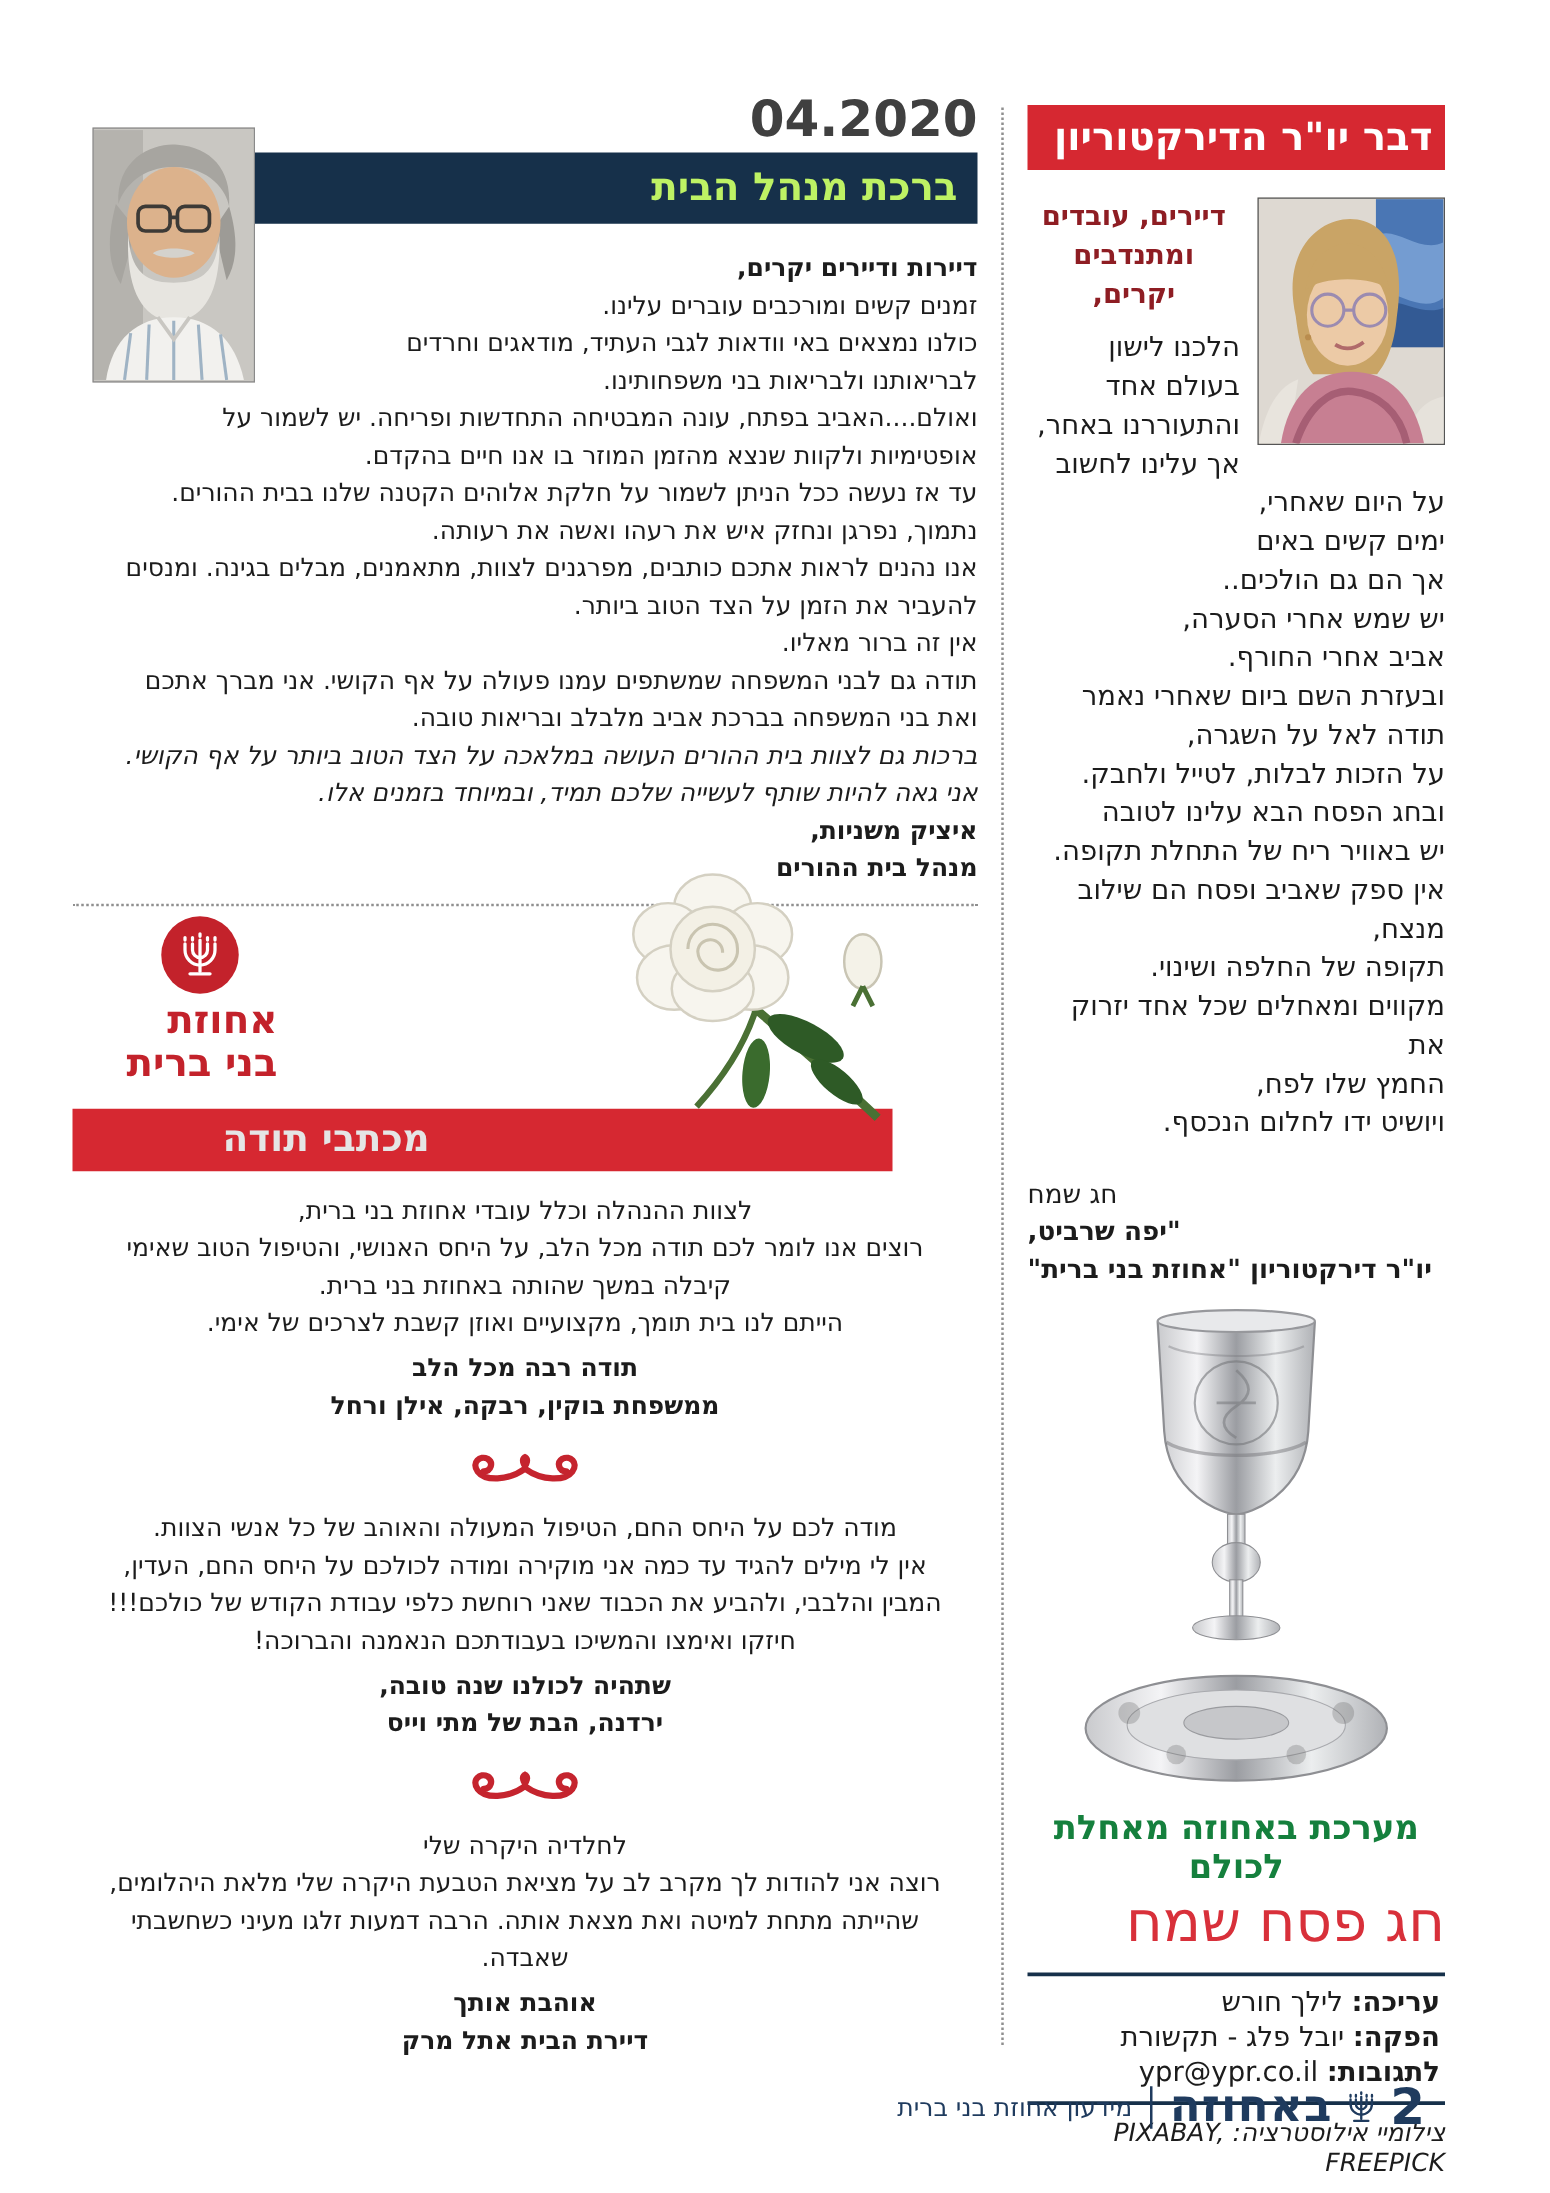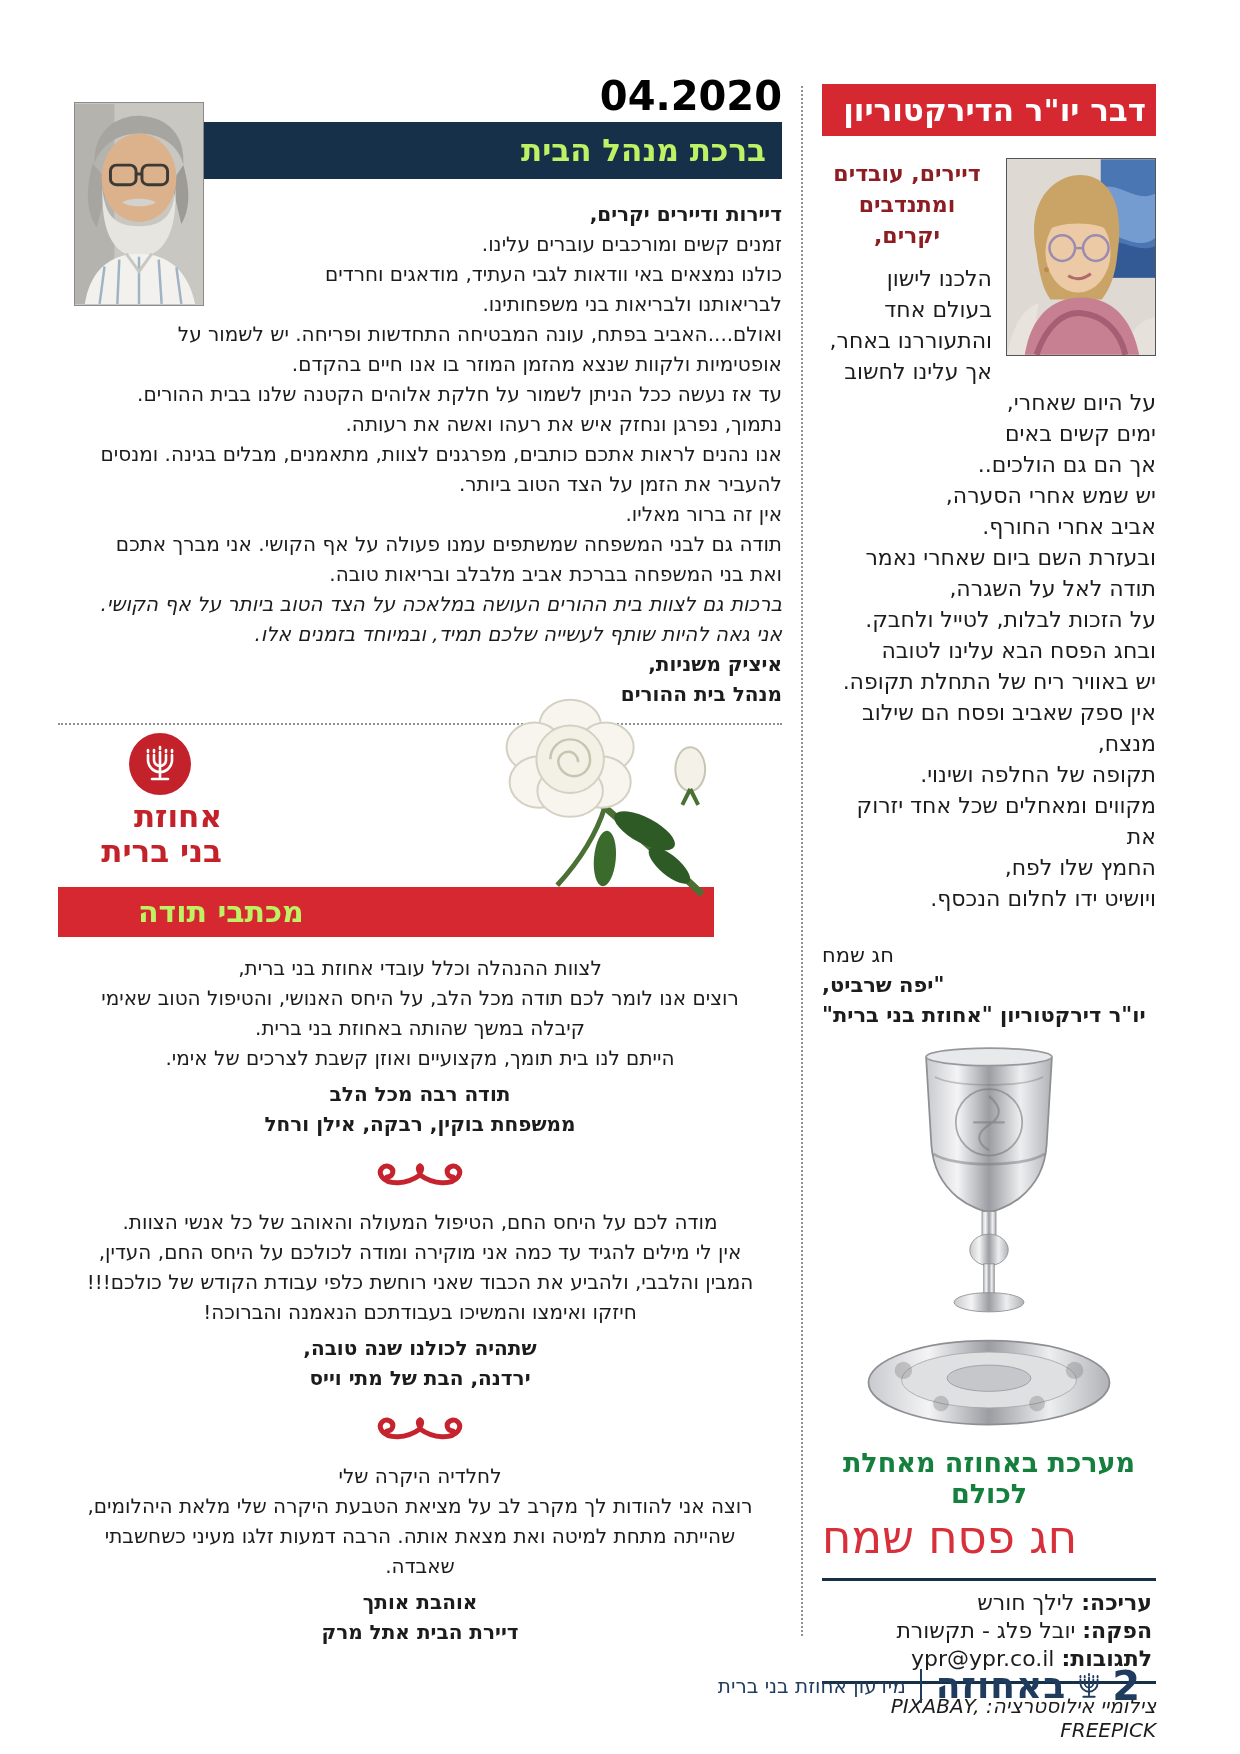--- a/index.html
+++ b/index.html
@@ -8,39 +8,39 @@
     position:relative; width:1240px; height:1754px; background:#fff;
     font-family:"DejaVu Sans", sans-serif; color:#1c1c1c; overflow:hidden; direction:rtl;
   }
   p { margin:0; }
   .preline { white-space:pre-line; }
   .bold { font-weight:700; }
   .italic { font-style:italic; }
 
   
   .main-col { position:absolute; top:74px; left:58px; width:724px; }
-  .date { font-size:40px; font-weight:700; color:#000000; text-align:right; height:46px; line-height:44px; }
+  .date { font-size:40px; font-weight:700; color:#404040; text-align:right; height:46px; line-height:44px; }
   .navy-bar { width:586px; height:57px; background:#16304a; color:#bef264; font-size:31px; font-weight:700;
               line-height:57px; padding-right:16px; margin-top:2px; text-align:right; }
   .manager-photo { position:absolute; top:28px; left:16px; width:130px; height:204px;
                    border:1px solid #8a8a8a; background:#c9c7c2; overflow:hidden; }
   .manager-photo svg { display:block; width:100%; height:100%; }
   .manager-text { margin-top:20px; font-size:20px; line-height:30px; text-align:right; }
   .photo-spacer { float:left; width:158px; height:108px; }
   .dotted-hr { border-top:2px dotted #8f8f8f; margin-top:14px; height:0; }
 
   .letters-header { position:relative; height:212px; }
   .brand-logo { position:absolute; left:40px; top:8px; width:124px; text-align:right; color:#c3222b; }
   .logo-circle { width:62px; height:62px; border-radius:50%; background:#c3222b; color:#fff;
                  margin:0 auto 4px auto; display:flex; align-items:center; justify-content:center; }
   .logo-circle svg { width:42px; height:42px; }
   .logo-word { font-size:31px; font-weight:700; line-height:35px; }
   .thanks-bar { position:absolute; left:0; bottom:0; width:656px; height:50px; background:#d62831;
-                color:#bef264; font-size:30px; font-weight:700; line-height:50px;
-                text-align:left; padding-left:80px; }
+                color:#e5e5e5; font-size:30px; font-weight:700; line-height:50px;
+                text-align:left; padding-left:120px; }
   .rose { position:absolute; left:398px; top:-50px; width:268px; height:230px; z-index:2; }
   .rose svg { width:100%; height:100%; }
 
   .letter { margin-top:16px; font-size:20px; line-height:30px; text-align:center; }
   .letter .sig { margin-top:6px; }
   .ornament { text-align:center; margin:22px 0 6px 0; height:30px; }
   .ornament svg { width:104px; height:28px; }
 
   
   .col-divider { position:absolute; left:801px; top:86px; height:1550px; border-left:2px dotted #8f8f8f; }
@@ -51,21 +51,21 @@
              line-height:52px; text-align:right; padding-right:10px; }
   .chair-flow { margin-top:22px; font-size:22px; line-height:31px; text-align:right; }
   .chair-photo { float:right; width:150px; height:198px; border:1px solid #555;
                  margin-left:14px; margin-bottom:6px; background:#ded9d2; overflow:hidden; }
   .chair-photo svg { display:block; width:100%; height:100%; }
   .chair-sal { color:#8e1d23; font-weight:700; margin-bottom:12px;text-align:center; }
   .chair-sign { text-align:left; font-size:21px; line-height:30px; margin-top:26px; }
   .cup { text-align:center; margin-top:12px; }
   .cup svg { width:262px; height:393px; }
   .wish1 { color:#15803d; font-weight:700; font-size:27px; text-align:center; margin-top:8px; }
-  .wish2 { color:#d8303a; font-size:45px; text-align:left; margin-top:2px; }
+  .wish2 { color:#d8303a; font-size:45px; text-align:right; margin-top:2px; }
   .credits { border-top:3px solid #16304a; border-bottom:3px solid #16304a; margin-top:14px;
              padding:8px 4px; font-size:22px; line-height:28px; text-align:right; }
   .credits .label { font-weight:700; }
   .photo-credit { font-size:20px; font-style:italic; margin-top:10px; text-align:right; }
 
   
   .page-footer { position:absolute; right:100px; bottom:48px; display:flex; align-items:center;
                  gap:8px; color:#1f3b5e; }
   .pg-num { font-size:40px; font-weight:700; line-height:1; }
   .footer-menorah { display:flex; }

